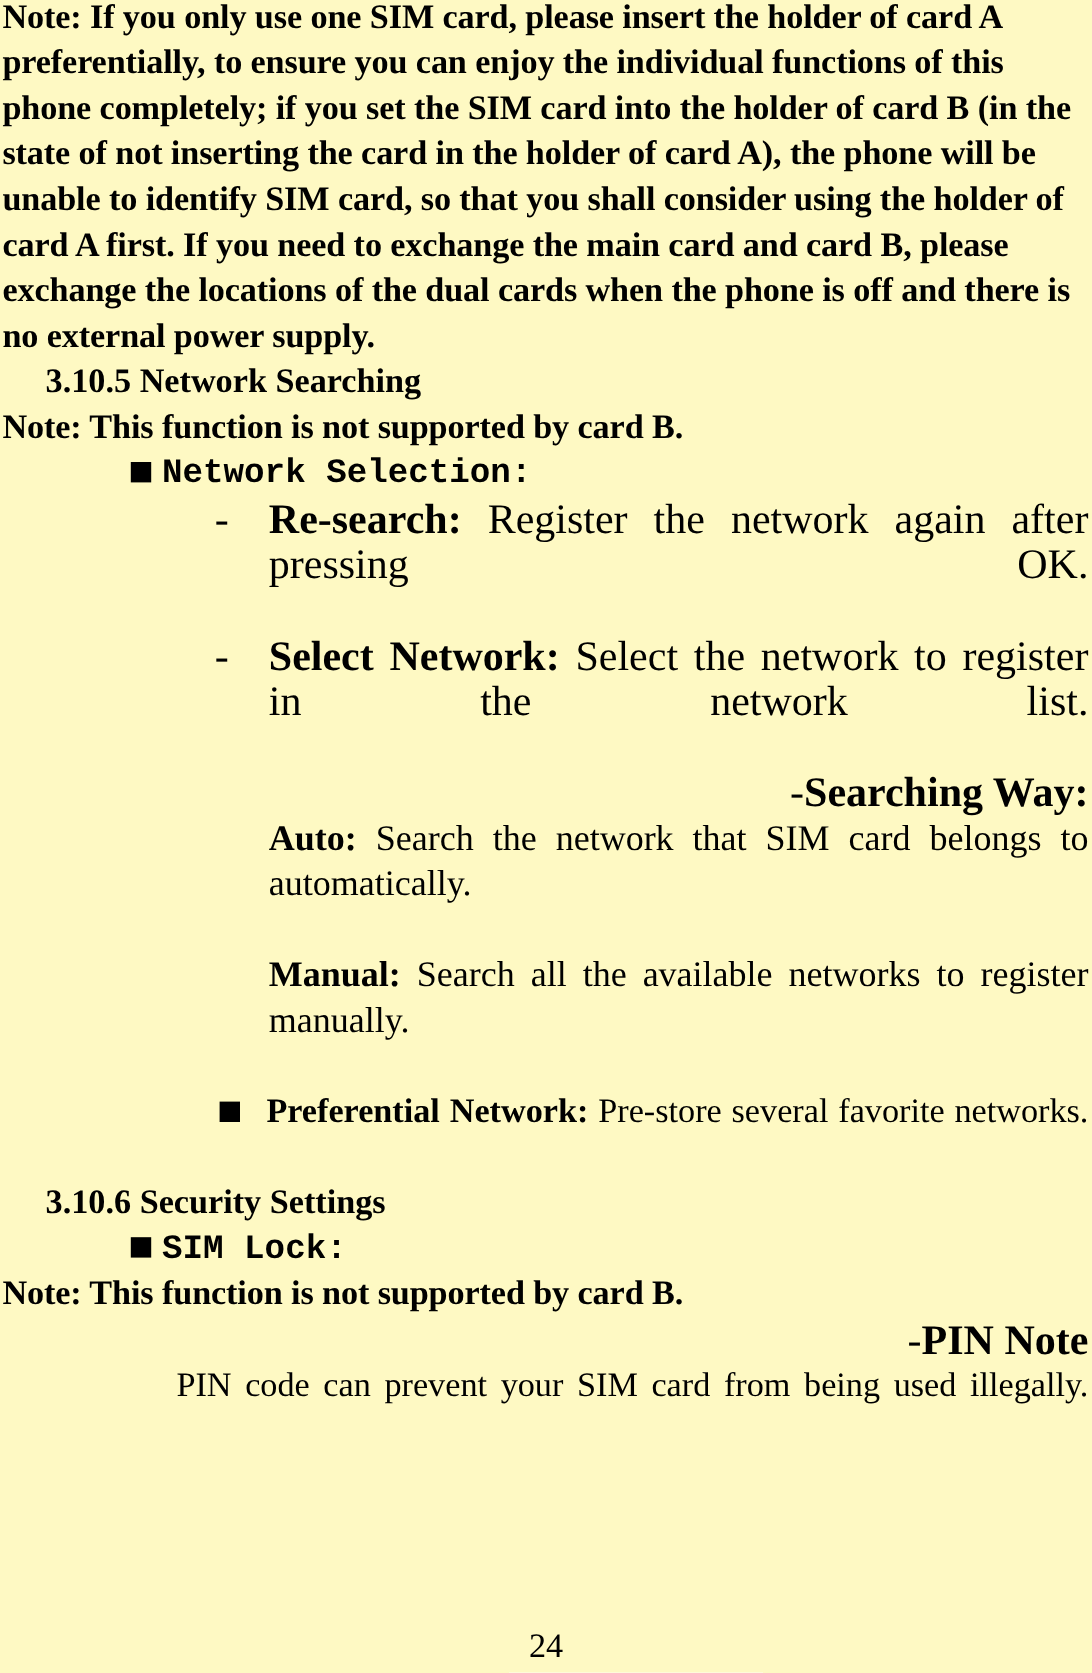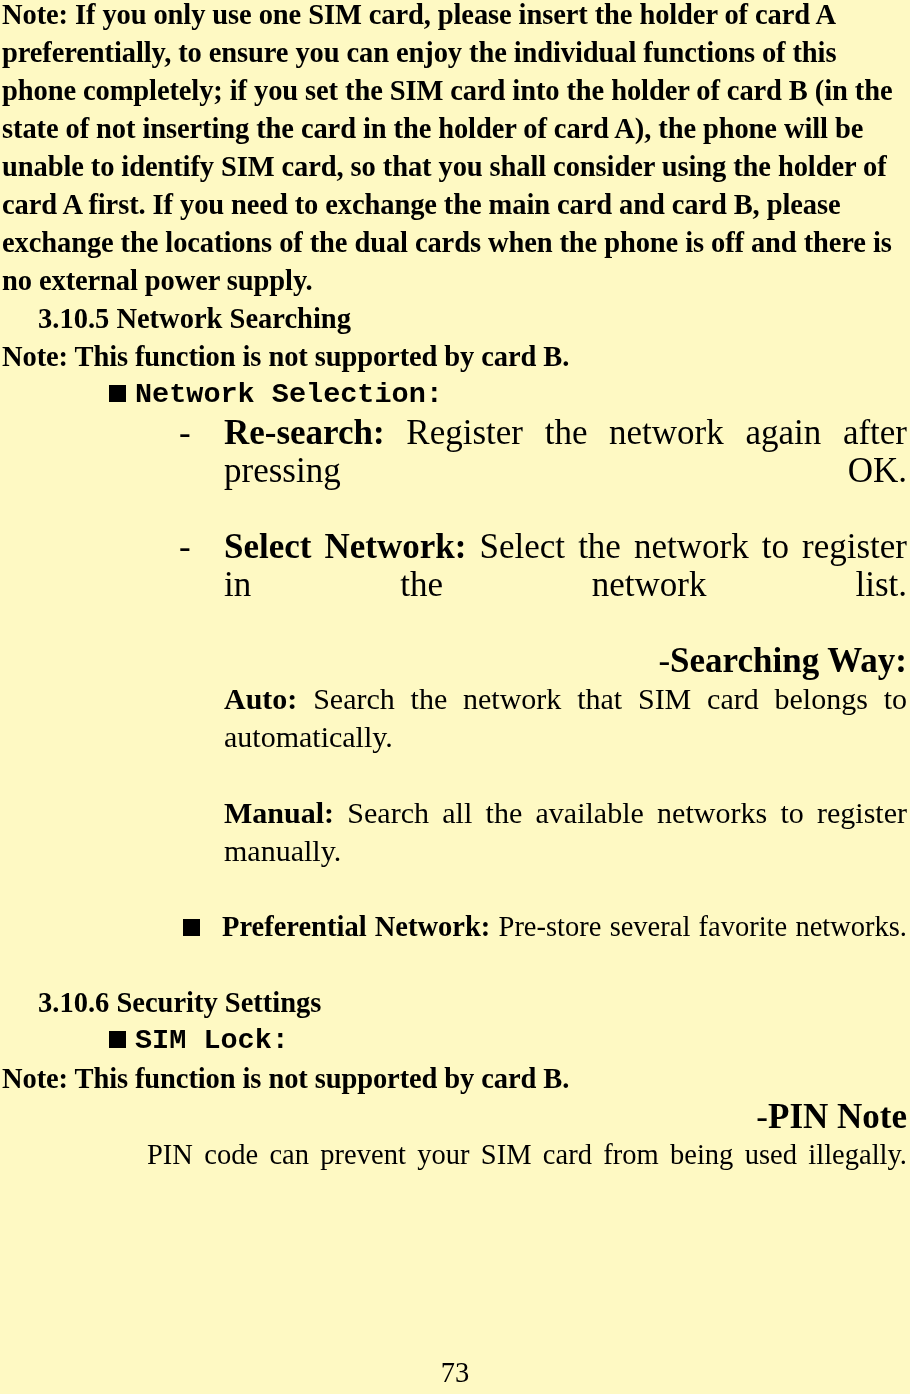--- a/index.html
+++ b/index.html
@@ -204,14 +204,14 @@
 
     <p class="p bold">Note: This function is not supported by card B.</p>
 
 
     <p class="dash-item d2 nojust"><span class="dash"><span class="mark">-</span></span><b>PIN Note</b></p>
 
     <p class="p-hang">PIN code can prevent your SIM card from being used illegally.</p>
 
   </div>
 
-  <div class="page-number">73</div>
+  <div class="page-number">24</div>
 </div>
 
 </body></html>

